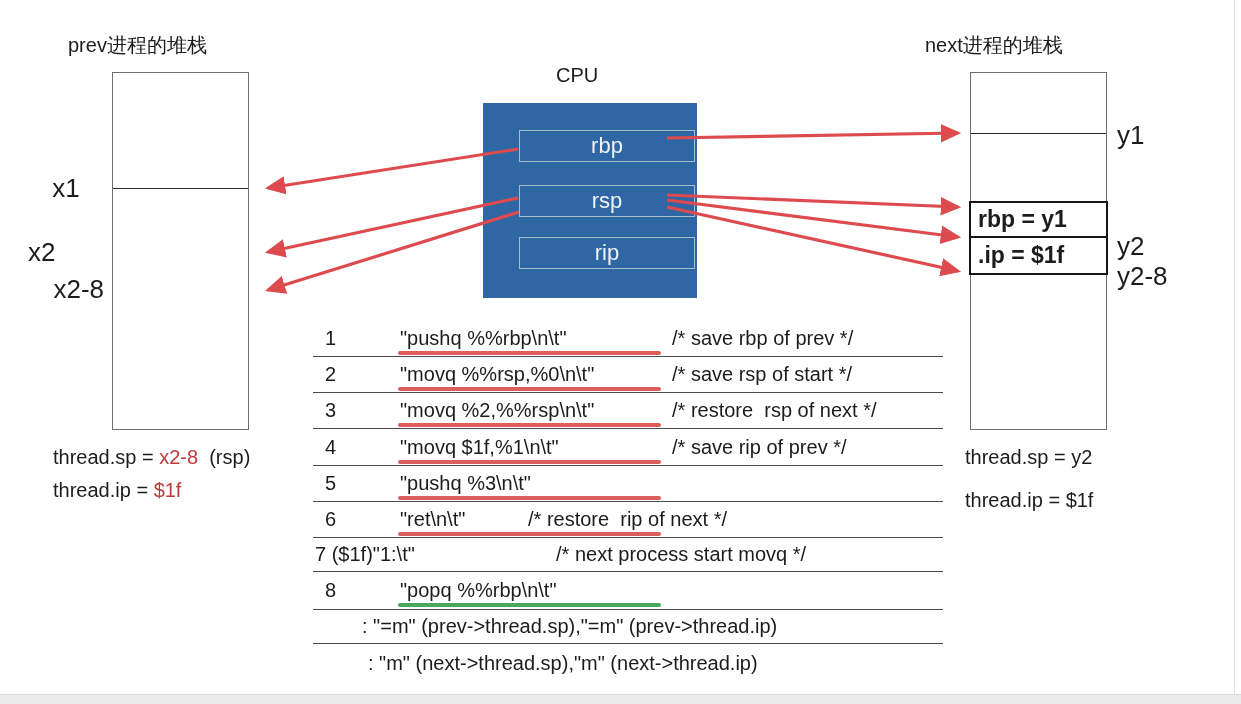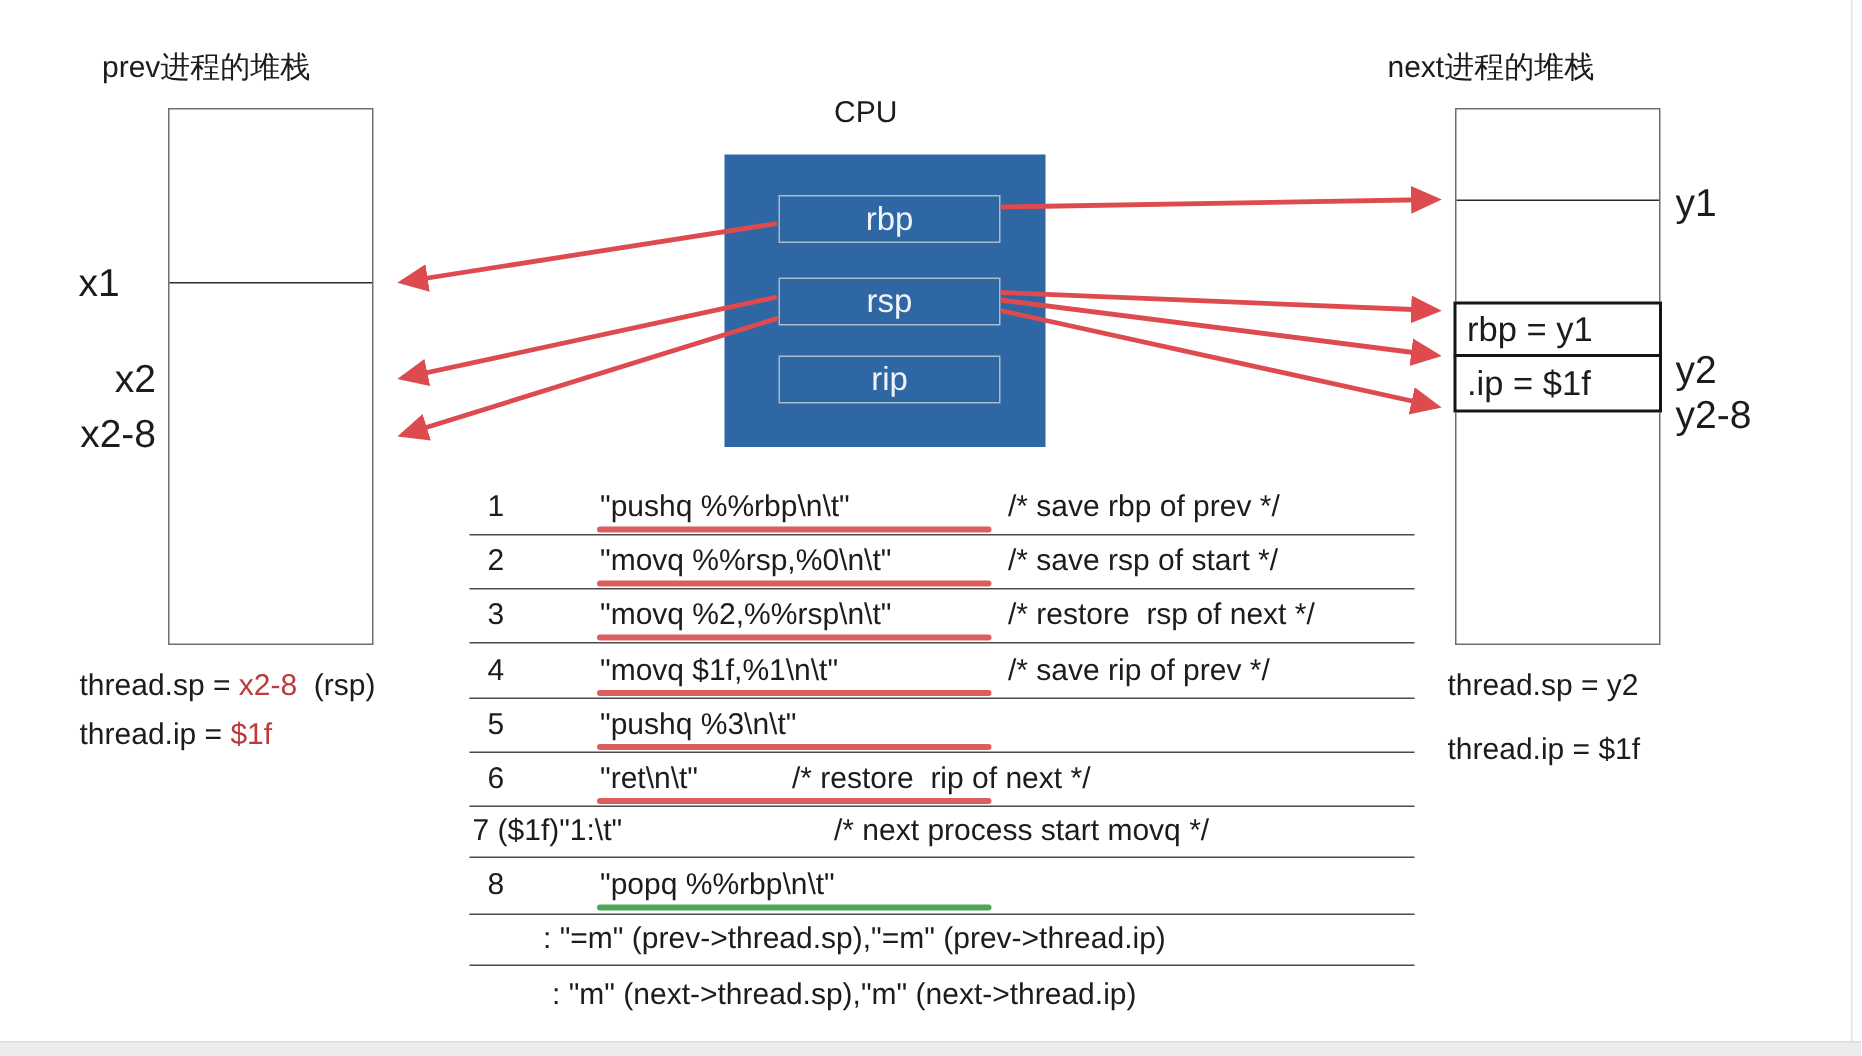--- a/index.html
+++ b/index.html
@@ -5,24 +5,24 @@
   html,body{margin:0;padding:0;background:#fff;}
   #canvas{
     position:relative;width:1241px;height:704px;overflow:hidden;background:#ffffff;
     font-family:"Liberation Sans","DejaVu Sans",sans-serif;color:#1c1c1c;
   }
   .abs{position:absolute;white-space:pre;}
   .title{font-size:20px;line-height:38px;}
   .stack{position:absolute;border:1px solid #6e6e6e;background:#fff;}
   .thinline{position:absolute;left:0;width:100%;height:1px;background:#2a2a2a;}
   .cell{position:absolute;left:-2px;right:-2px;border:2px solid #161616;background:#fff;
-        font-size:23px;display:flex;align-items:center;padding-left:7px;box-sizing:border-box;}
+        font-size:23px;display:flex;align-items:center;padding-left:7px;box-sizing:border-box;font-weight:bold;}
   .stacklabel{font-size:26px;line-height:36px;}
   .cpu-box{position:absolute;background:#2f66a4;}
-  .reg{position:absolute;left:36px;width:148px;height:32px;border:1px solid #a9bccb;
+  .reg{position:absolute;left:36px;width:176px;height:32px;border:1px solid #a9bccb;
        color:#eef3f7;font-size:22px;text-align:center;line-height:30px;box-sizing:border-box;}
   .code{font-size:20px;line-height:34px;}
   .rule{position:absolute;height:1px;background:#4a4a4a;}
   .ul{position:absolute;height:4px;border-radius:2px;opacity:.92;}
   .footer-line{font-size:20px;line-height:32px;}
   #arrow-svg{position:absolute;left:0;top:0;pointer-events:none;}
   .band{position:absolute;left:0;width:100%;background:#ececec;border-top:1px solid #dbdbdb;}
   .vedge{position:absolute;width:1px;background:#e2e2e2;}
 </style>
 </head>
@@ -64,21 +64,21 @@
       <line x1="518" y1="198" x2="268" y2="252" stroke="#dd4b4f" stroke-width="3.2" marker-end="url(#arrhead)"></line>
       <line x1="519" y1="212" x2="268" y2="290" stroke="#dd4b4f" stroke-width="3.2" marker-end="url(#arrhead)"></line>
       <line x1="667" y1="138" x2="958" y2="133" stroke="#dd4b4f" stroke-width="3.2" marker-end="url(#arrhead)"></line>
       <line x1="667" y1="195" x2="958" y2="207" stroke="#dd4b4f" stroke-width="3.2" marker-end="url(#arrhead)"></line>
       <line x1="667" y1="200" x2="958" y2="237" stroke="#dd4b4f" stroke-width="3.2" marker-end="url(#arrhead)"></line>
       <line x1="667" y1="207" x2="958" y2="271" stroke="#dd4b4f" stroke-width="3.2" marker-end="url(#arrhead)"></line>
     </svg>
 
   <div id="gen">
       <div class="abs stacklabel" style="left: 28px; top: 170px; width: 76px; text-align: center;">x1</div>
-      <div class="abs stacklabel" style="left: 28px; top: 234px; width: 76px; text-align: right;">x2</div>
+      <div class="abs stacklabel" style="left: 28px; top: 234px; width: 76px; ">x2</div>
       <div class="abs stacklabel" style="left: 28px; top: 271px; width: 76px; text-align: right;">x2-8</div>
       <div class="abs stacklabel" style="left: 1117px; top: 117px;">y1</div>
       <div class="abs stacklabel" style="left: 1117px; top: 228px;">y2</div>
       <div class="abs stacklabel" style="left: 1117px; top: 258px;">y2-8</div>
       <div class="abs footer-line" style="left: 53px; top: 441px;"><span>thread.sp = </span><span style="color: rgb(191, 58, 58);">x2-8</span><span>  (rsp)</span></div>
       <div class="abs footer-line" style="left: 53px; top: 474px;"><span>thread.ip = </span><span style="color: rgb(191, 58, 58);">$1f</span><span></span></div>
       <div class="abs footer-line" style="left: 965px; top: 441px;"><span>thread.sp = </span><span style="color: rgb(28, 28, 28);">y2</span><span></span></div>
       <div class="abs footer-line" style="left: 965px; top: 484px;"><span>thread.ip = </span><span style="color: rgb(28, 28, 28);">$1f</span><span></span></div>
       <div class="abs code" style="left: 325px; top: 321px;">1</div>
       <div class="abs code" style="left: 400px; top: 321px;">"pushq %%rbp\n\t"</div>

